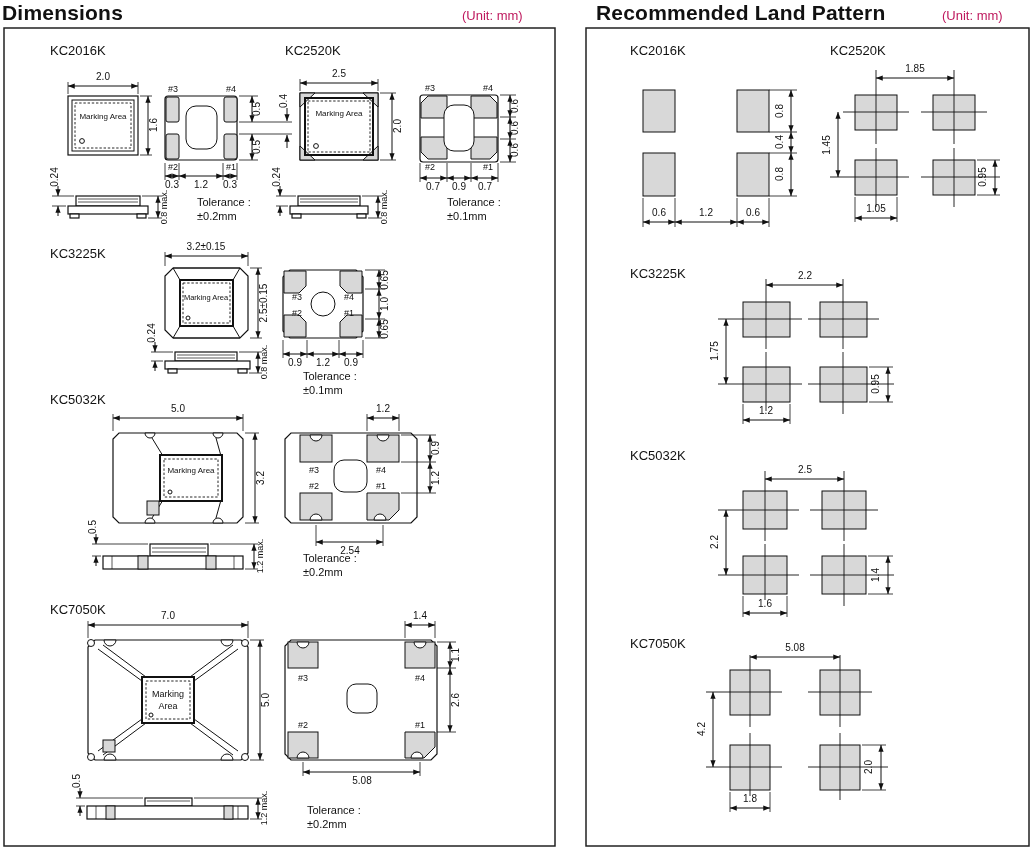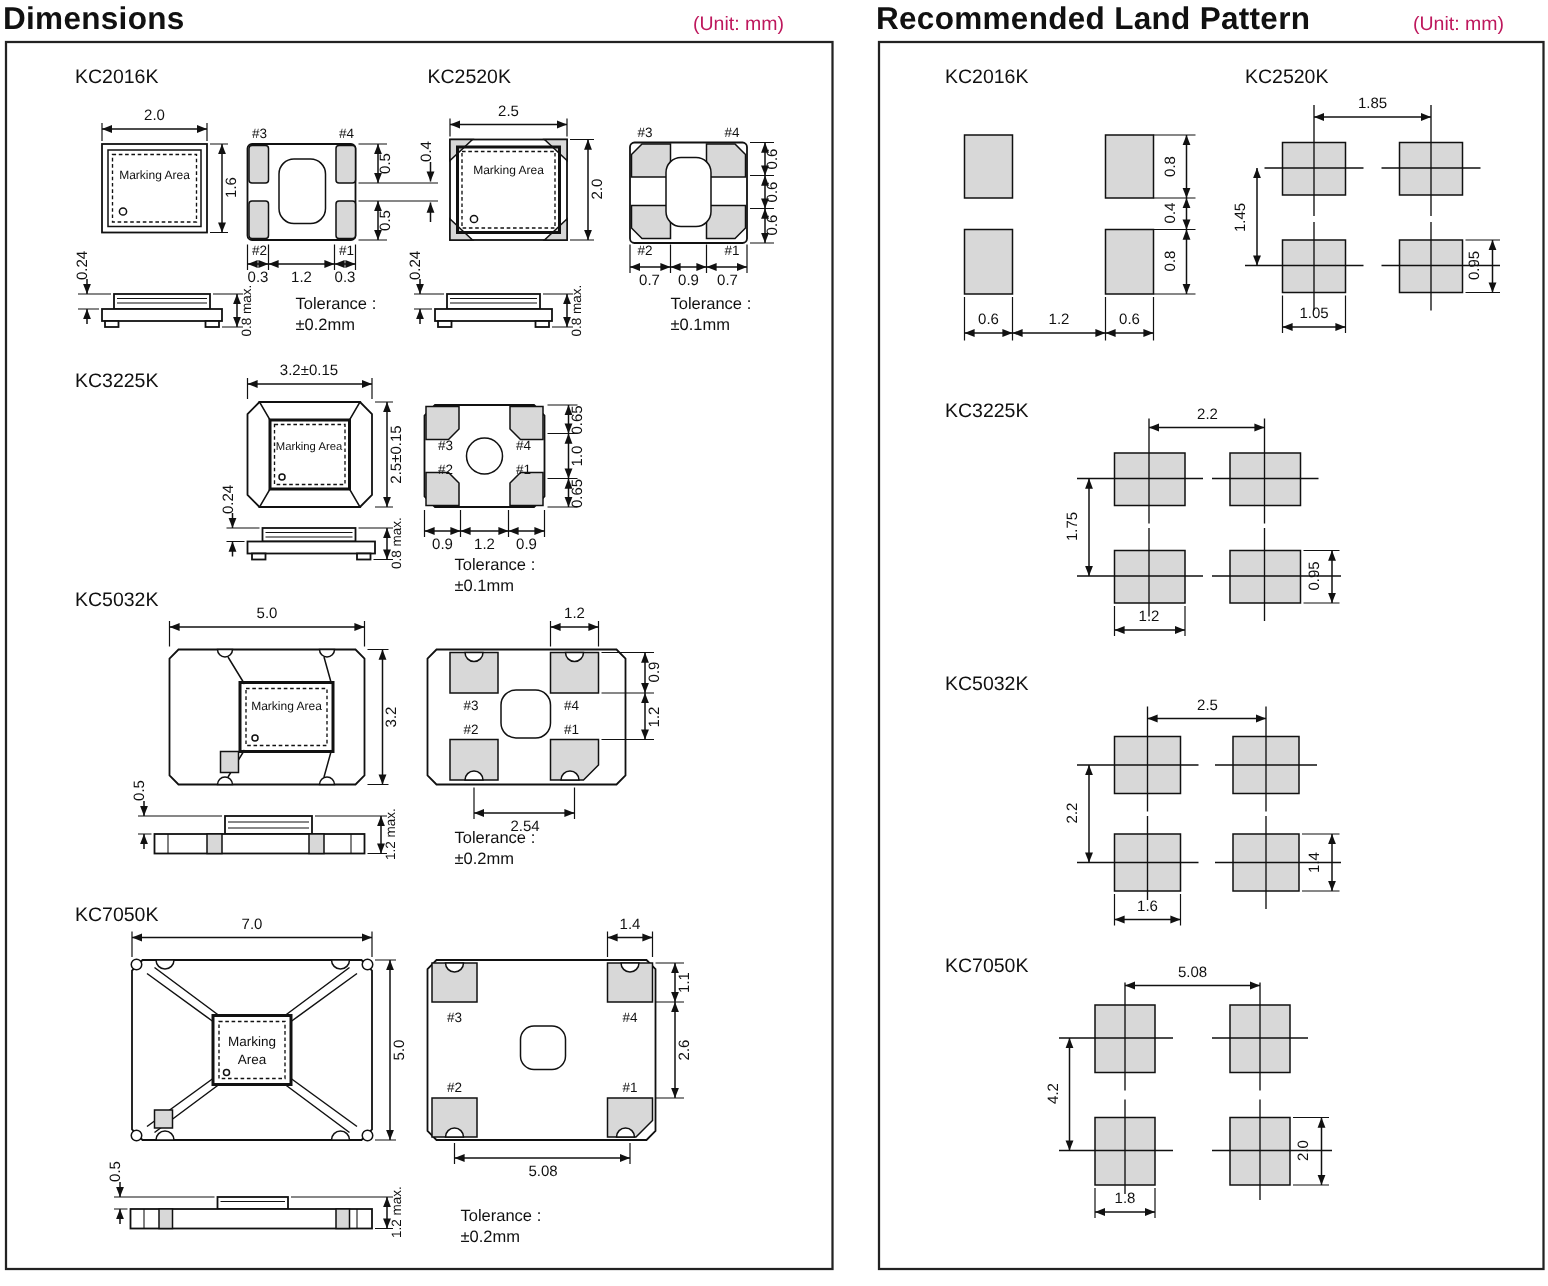--- a/index.html
+++ b/index.html
@@ -26,21 +26,21 @@
   .dim{stroke:#111;stroke-width:1;marker-start:url(#ar);marker-end:url(#ar);}
   .dimE{stroke:#111;stroke-width:1;marker-end:url(#ar);}
   .cross{stroke:#111;stroke-width:0.9;}
 </style>
 </head>
 <body>
 
 <div id="stage">
   <div class="title" style="left:2px;">Dimensions</div>
   <div class="unit" style="left:462px;">(Unit: mm)</div>
-  <div class="title" style="left:584px;text-align:right;">Recommended Land Pattern</div>
+  <div class="title" style="left:596px;text-align:right;">Recommended Land Pattern</div>
   <div class="unit" style="left:942px;">(Unit: mm)</div>
 
   <svg width="1032" height="857" viewBox="0 0 1032 857">
     <defs>
       <marker id="ar" viewBox="0 0 10 10" refX="9" refY="5" markerWidth="7.5" markerHeight="7.5" orient="auto-start-reverse">
         <path d="M0,1.5 L9,5 L0,8.5 Z" fill="#111"></path>
       </marker>
     </defs>
 
     <rect class="panel" x="4" y="28" width="551" height="818"></rect>

